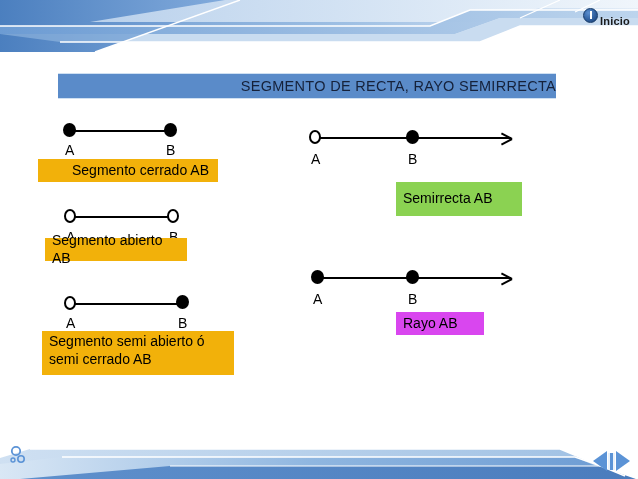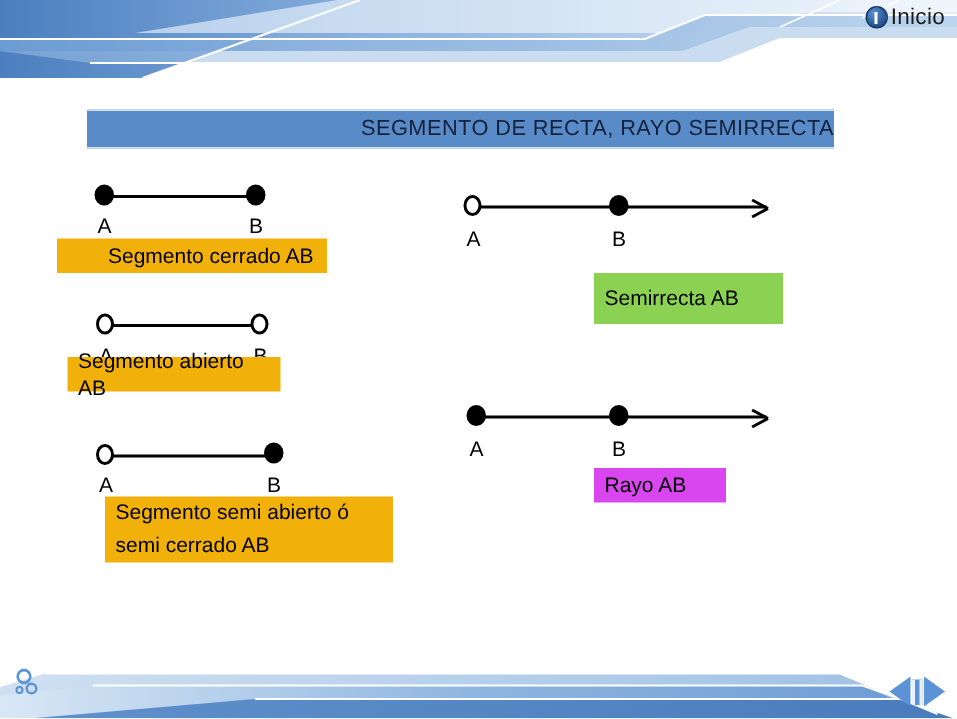--- a/index.html
+++ b/index.html
@@ -59,24 +59,25 @@
     justify-content: center;
     box-sizing: border-box;
   }
   .home-icon i {
     display: block;
     width: 2px;
     height: 8px;
     background: #ffffff;
   }
   .home-label {
-    font-size: 15px;
-    font-weight: normal;
+    font-size: 11px;
+    font-weight: bold;
     color: #1b1b1b;
     letter-spacing: 0.2px;
+    margin-top: 12px;
   }
 
   
   .title-bar {
     position: absolute;
     left: 58px;
     top: 73px;
     width: 498px;
     height: 26px;
     background: #5a8bc9;
@@ -267,21 +268,21 @@
     <span>Segmento abierto AB</span>
   </div>
 
   <div class="fig" style="left:55px; top:290px; width:200px; height:50px;">
     <div class="line-h" style="left:19px; top:13px; width:108px;"></div>
     <div class="dot-open" style="left:9px; top:6px;"></div>
     <div class="dot-filled" style="left:121px; top:5px;"></div>
     <span class="pt-label" style="left:11px; top:26px;">A</span>
     <span class="pt-label" style="left:123px; top:26px;">B</span>
   </div>
-  <div class="cap cap-amber" style="left:42px; top:331px; width:192px; height:44px; flex-direction:column; align-items:flex-start; justify-content:space-between;margin-left:28px;">
+  <div class="cap cap-amber" style="left:42px; top:331px; width:192px; height:44px; flex-direction:column; align-items:flex-start; justify-content:flex-start;">
     <span>Segmento semi abierto ó</span>
     <span>semi cerrado AB</span>
   </div>
 
   <div class="fig" style="left:305px; top:126px; width:215px; height:45px;">
     <div class="line-h" style="left:14px; top:11px; width:192px;"></div>
     <div class="arrow-head" style="left:206px; top:12px;"></div>
     <div class="dot-open" style="left:4px; top:4px;"></div>
     <div class="dot-filled" style="left:101px; top:4px;"></div>
     <span class="pt-label" style="left:6px; top:26px;">A</span>

